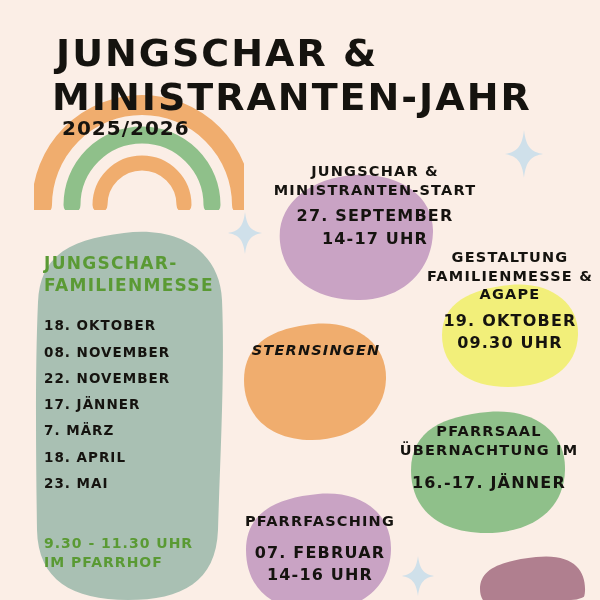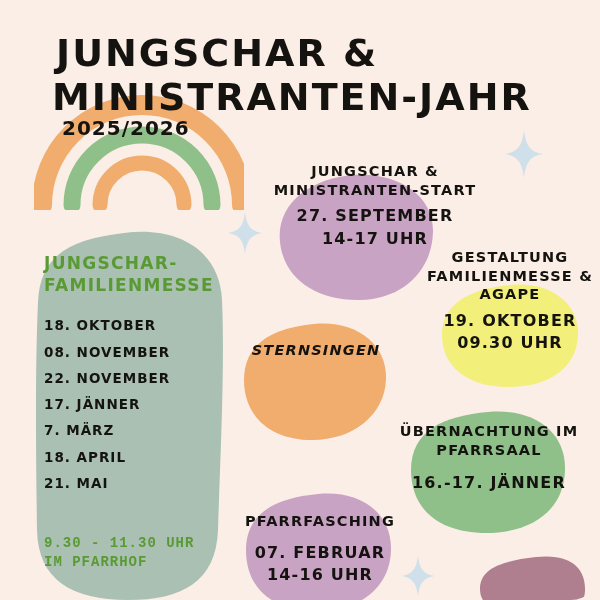--- a/index.html
+++ b/index.html
@@ -112,21 +112,20 @@
     left: 44px;
     top: 534px;
     width: 190px;
     color: #5a9a34;
     font-weight: bold;
     font-size: 14px;
     letter-spacing: 1px;
     line-height: 1.35;
     z-index: 6;
     text-align: left;
-    font-family: Liberation Mono, monospace;
   }
 </style>
 </head>
 <body>
 
 <div class="poster">
 
   <svg class="rainbow" viewBox="0 0 210 180">
     <path d="M8 175 A100 100 0 0 1 208 175" fill="none" stroke="#f0ad6e" stroke-width="20" stroke-linecap="round"></path>
     <path d="M38 175 A70 70 0 0 1 178 175" fill="none" stroke="#8fc08a" stroke-width="17" stroke-linecap="round"></path>
@@ -182,21 +181,21 @@
       <div>JUNGSCHAR-</div>
       <div>FAMILIENMESSE</div>
     </div>
     <div class="group-list">
       <div>18. OKTOBER</div>
       <div>08. NOVEMBER</div>
       <div>22. NOVEMBER</div>
       <div>17. JÄNNER</div>
       <div>7. MÄRZ</div>
       <div>18. APRIL</div>
-      <div>21. MAI</div>
+      <div>23. MAI</div>
     </div>
   </div>
   <div class="group-foot">
     <div>9.30 - 11.30 UHR</div>
     <div>IM PFARRHOF</div>
   </div>
 
   <div class="block" style="left:268px; top:162px; width:214px;">
     <div class="head">JUNGSCHAR &amp;</div>
     <div class="head">MINISTRANTEN-START</div>
@@ -210,22 +209,22 @@
     <div class="head">AGAPE</div>
     <div class="date">19. OKTOBER</div>
     <div class="date" style="margin-top:2px;">09.30 UHR</div>
   </div>
 
   <div class="block" style="left:236px; top:341px; width:160px;font-style:italic;">
     <div class="head">STERNSINGEN</div>
   </div>
 
   <div class="block" style="left:398px; top:422px; width:182px;">
+    <div class="head">PFARRSAAL</div>
     <div class="head">ÜBERNACHTUNG IM</div>
-    <div class="head">PFARRSAAL</div>
     <div class="date" style="margin-top:14px;">16.-17. JÄNNER</div>
   </div>
 
   <div class="block" style="left:232px; top:512px; width:176px;">
     <div class="head">PFARRFASCHING</div>
     <div class="date" style="margin-top:12px;">07. FEBRUAR</div>
     <div class="date" style="margin-top:2px;">14-16 UHR</div>
   </div>
 
 </div>

